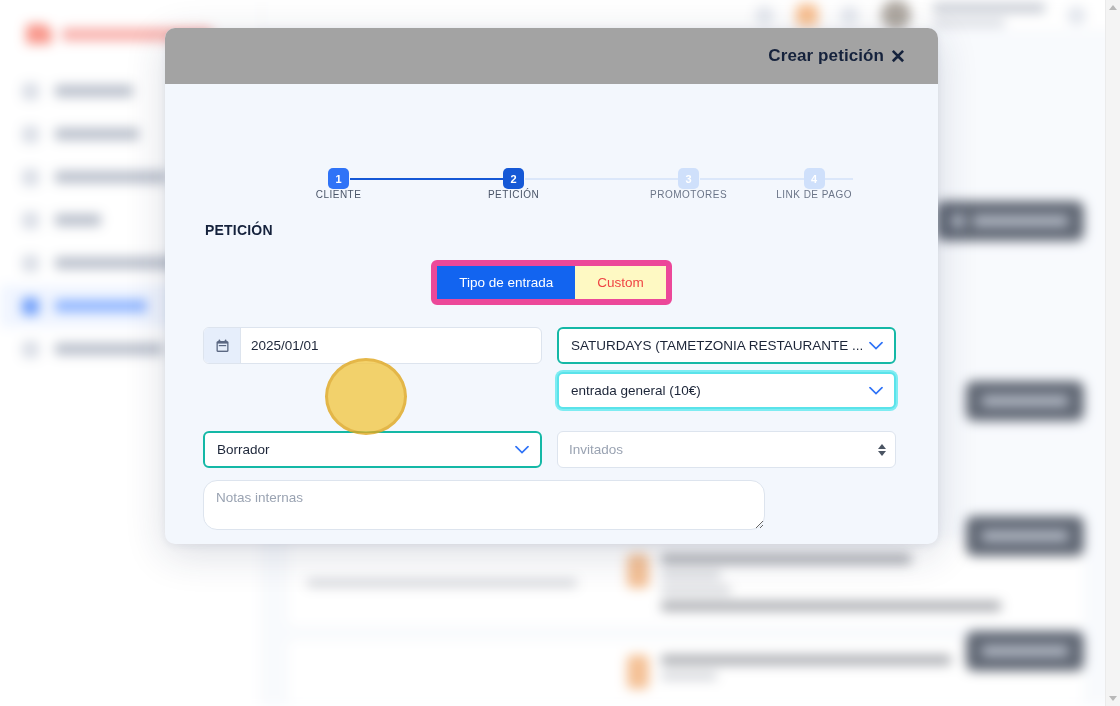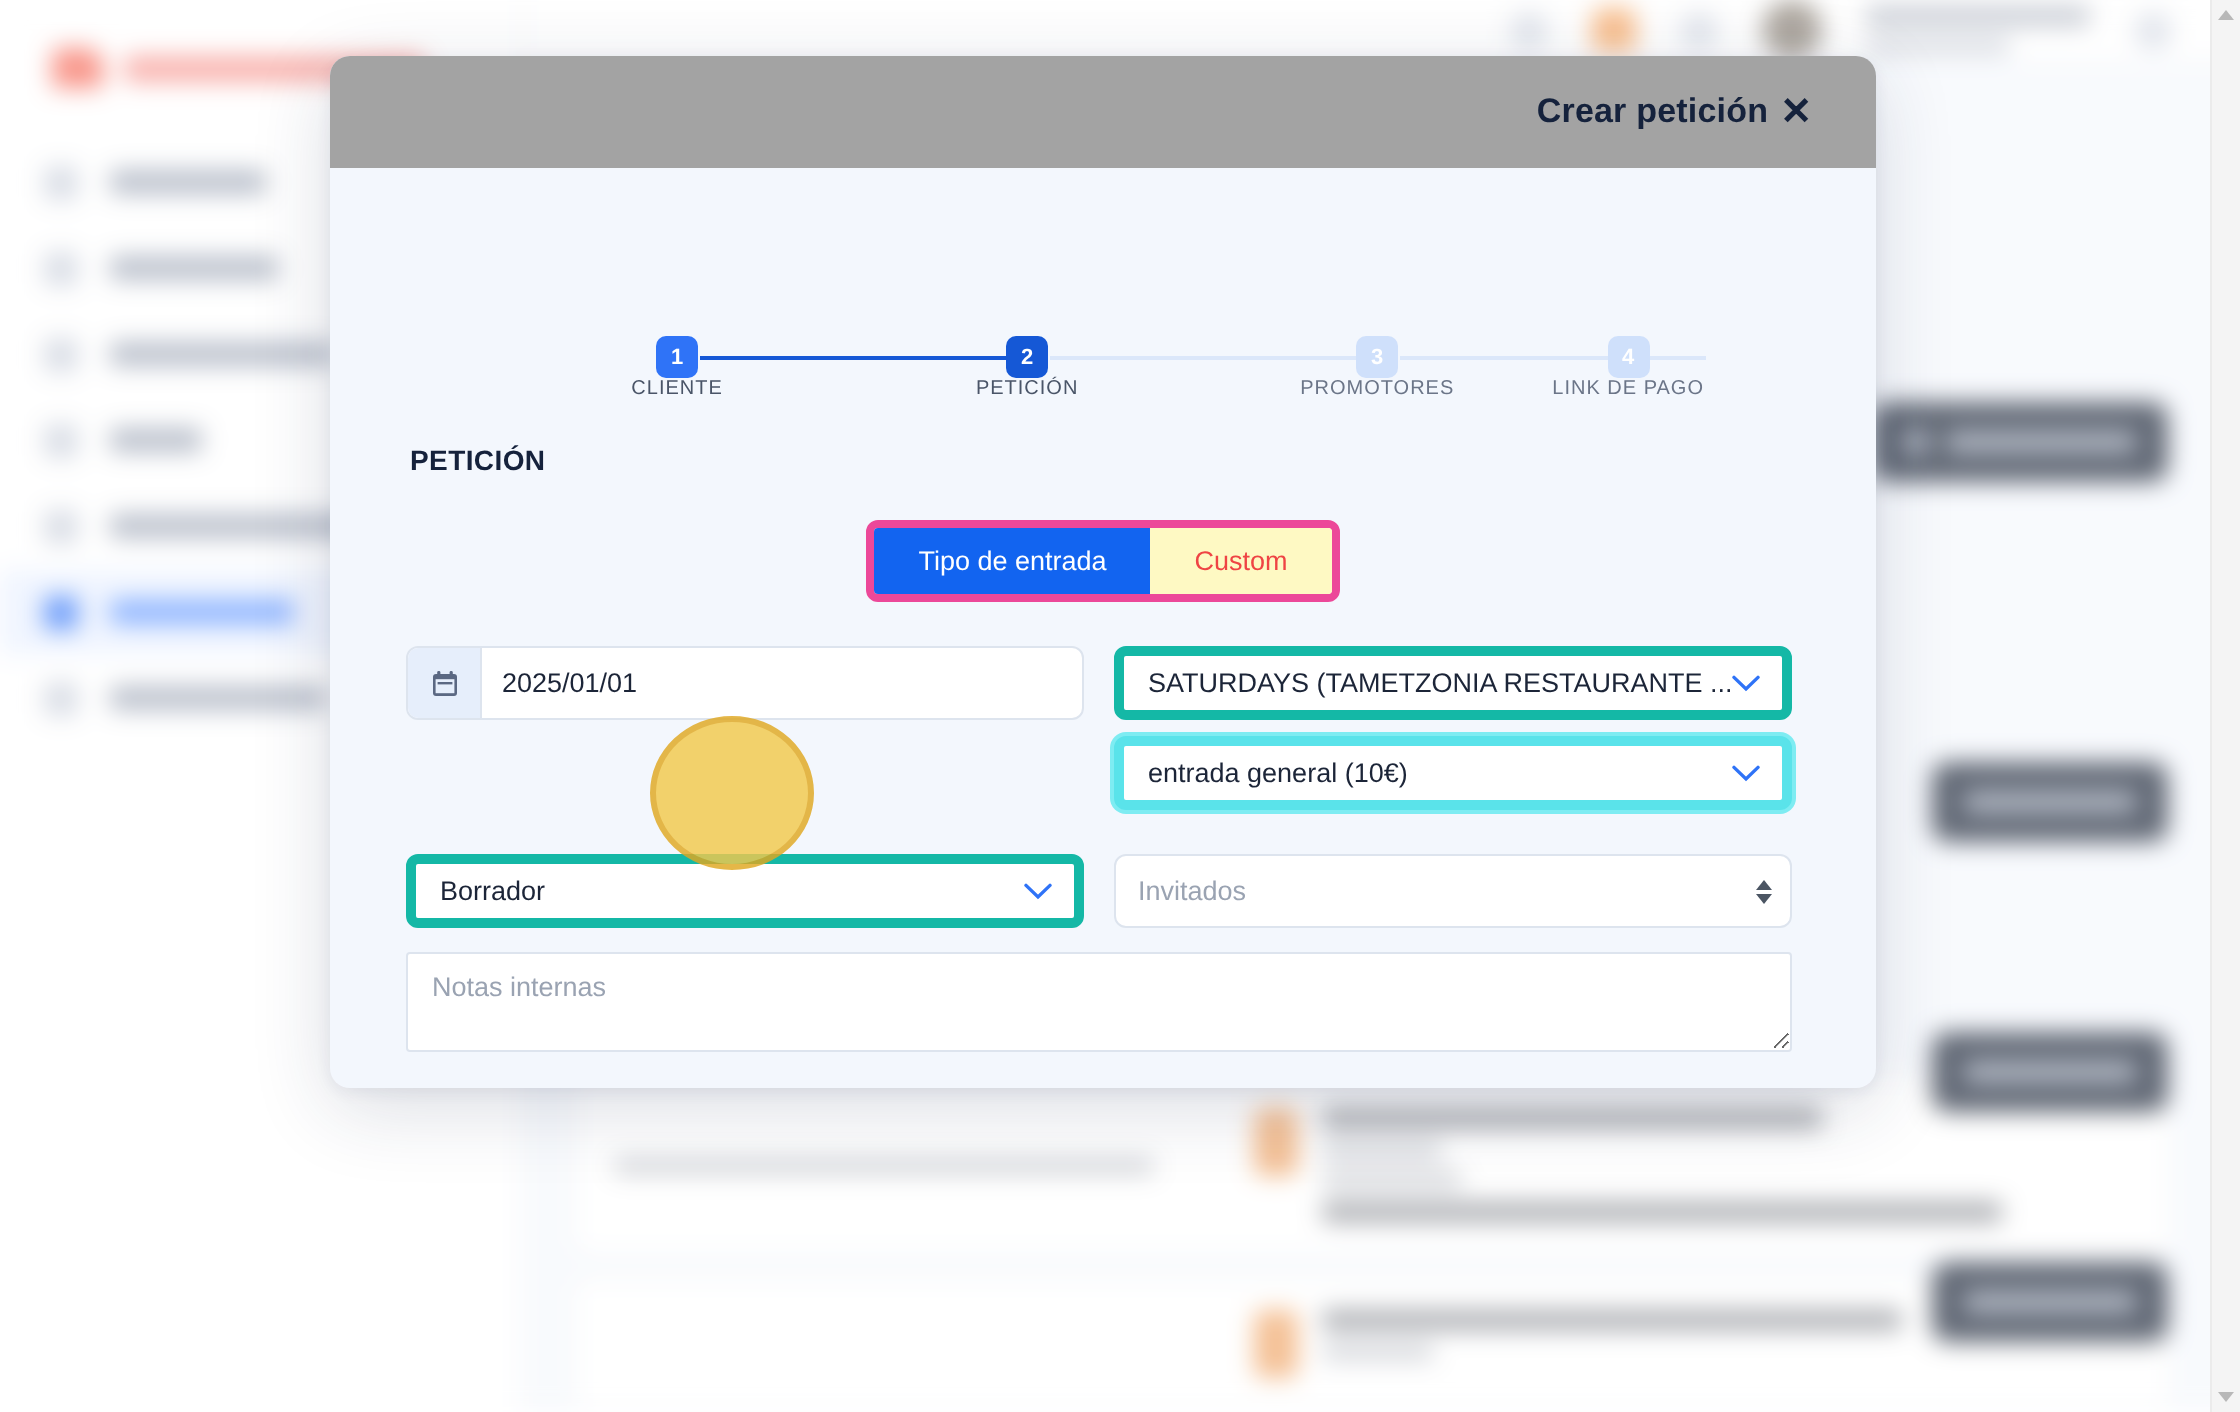--- a/index.html
+++ b/index.html
@@ -186,21 +186,21 @@
 
   .section-title {
     font-size: 14px; font-weight: bold; color: #15223c;
     margin: 22px 0 0 2px; letter-spacing: .2px;
   }
 
   
   .tabs-wrap { display: flex; justify-content: center; margin-top: 22px; }
   .tabs {
     display: flex; border-radius: 6px; overflow: hidden;
-    border: 4px solid #ec4899; background: #ffffff;
+    border: 6px solid #ec4899; background: #ffffff;
   }
   .tab {
     padding: 9px 22px; font-size: 13.5px;
     background: #fef9c3; border: none; cursor: pointer;
     font-family: "Liberation Sans", sans-serif;
     white-space: nowrap;
   }
   .tab.active { background: #1264f0; color: #ffffff; }
   .tab.alt { color: #ef4444; }
 
@@ -221,21 +221,21 @@
     border-right: 1px solid #dde4ee;
     cursor: pointer;
   }
   .date-value {
     flex: 1; display: flex; align-items: center;
     padding: 0 10px; font-size: 13.5px; color: #1c2538;
   }
 
   .select {
     position: relative; height: 37px;
-    border: 5px solid #14b8a6; border-radius: 6px;
+    border: 2px solid #14b8a6; border-radius: 6px;
     background: #ffffff;
     display: flex; align-items: center;
     padding: 0 34px 0 12px;
     font-size: 13.5px; color: #1c2538;
     cursor: pointer;
     white-space: nowrap; overflow: hidden;
   }
   .select.focused {
     border-color: #5ae3ea;
     box-shadow: 0 0 0 2px #7eecf2;
@@ -267,22 +267,22 @@
   }
   .spin-up, .spin-dn {
     width: 0; height: 0;
     border-left: 4px solid transparent; border-right: 4px solid transparent;
   }
   .spin-up { border-bottom: 5px solid #4b5563; }
   .spin-dn { border-top: 5px solid #4b5563; }
 
   .textarea-wrap { margin-top: 12px; }
   textarea.notes {
-    width: 693px; height: 50px;
-    border: 1px solid #dde4ee; border-radius: 2px;
+    width: 562px; height: 50px;
+    border: 1px solid #dde4ee; border-radius: 14px;
     background: #ffffff;
     padding: 9px 12px; font-size: 13.5px; color: #1c2538;
     font-family: "Liberation Sans", sans-serif;
     resize: vertical; outline: none;
     display: block;
   }
   textarea.notes::placeholder { color: #9aa3b2; }
 
   
   #click-indicator {

